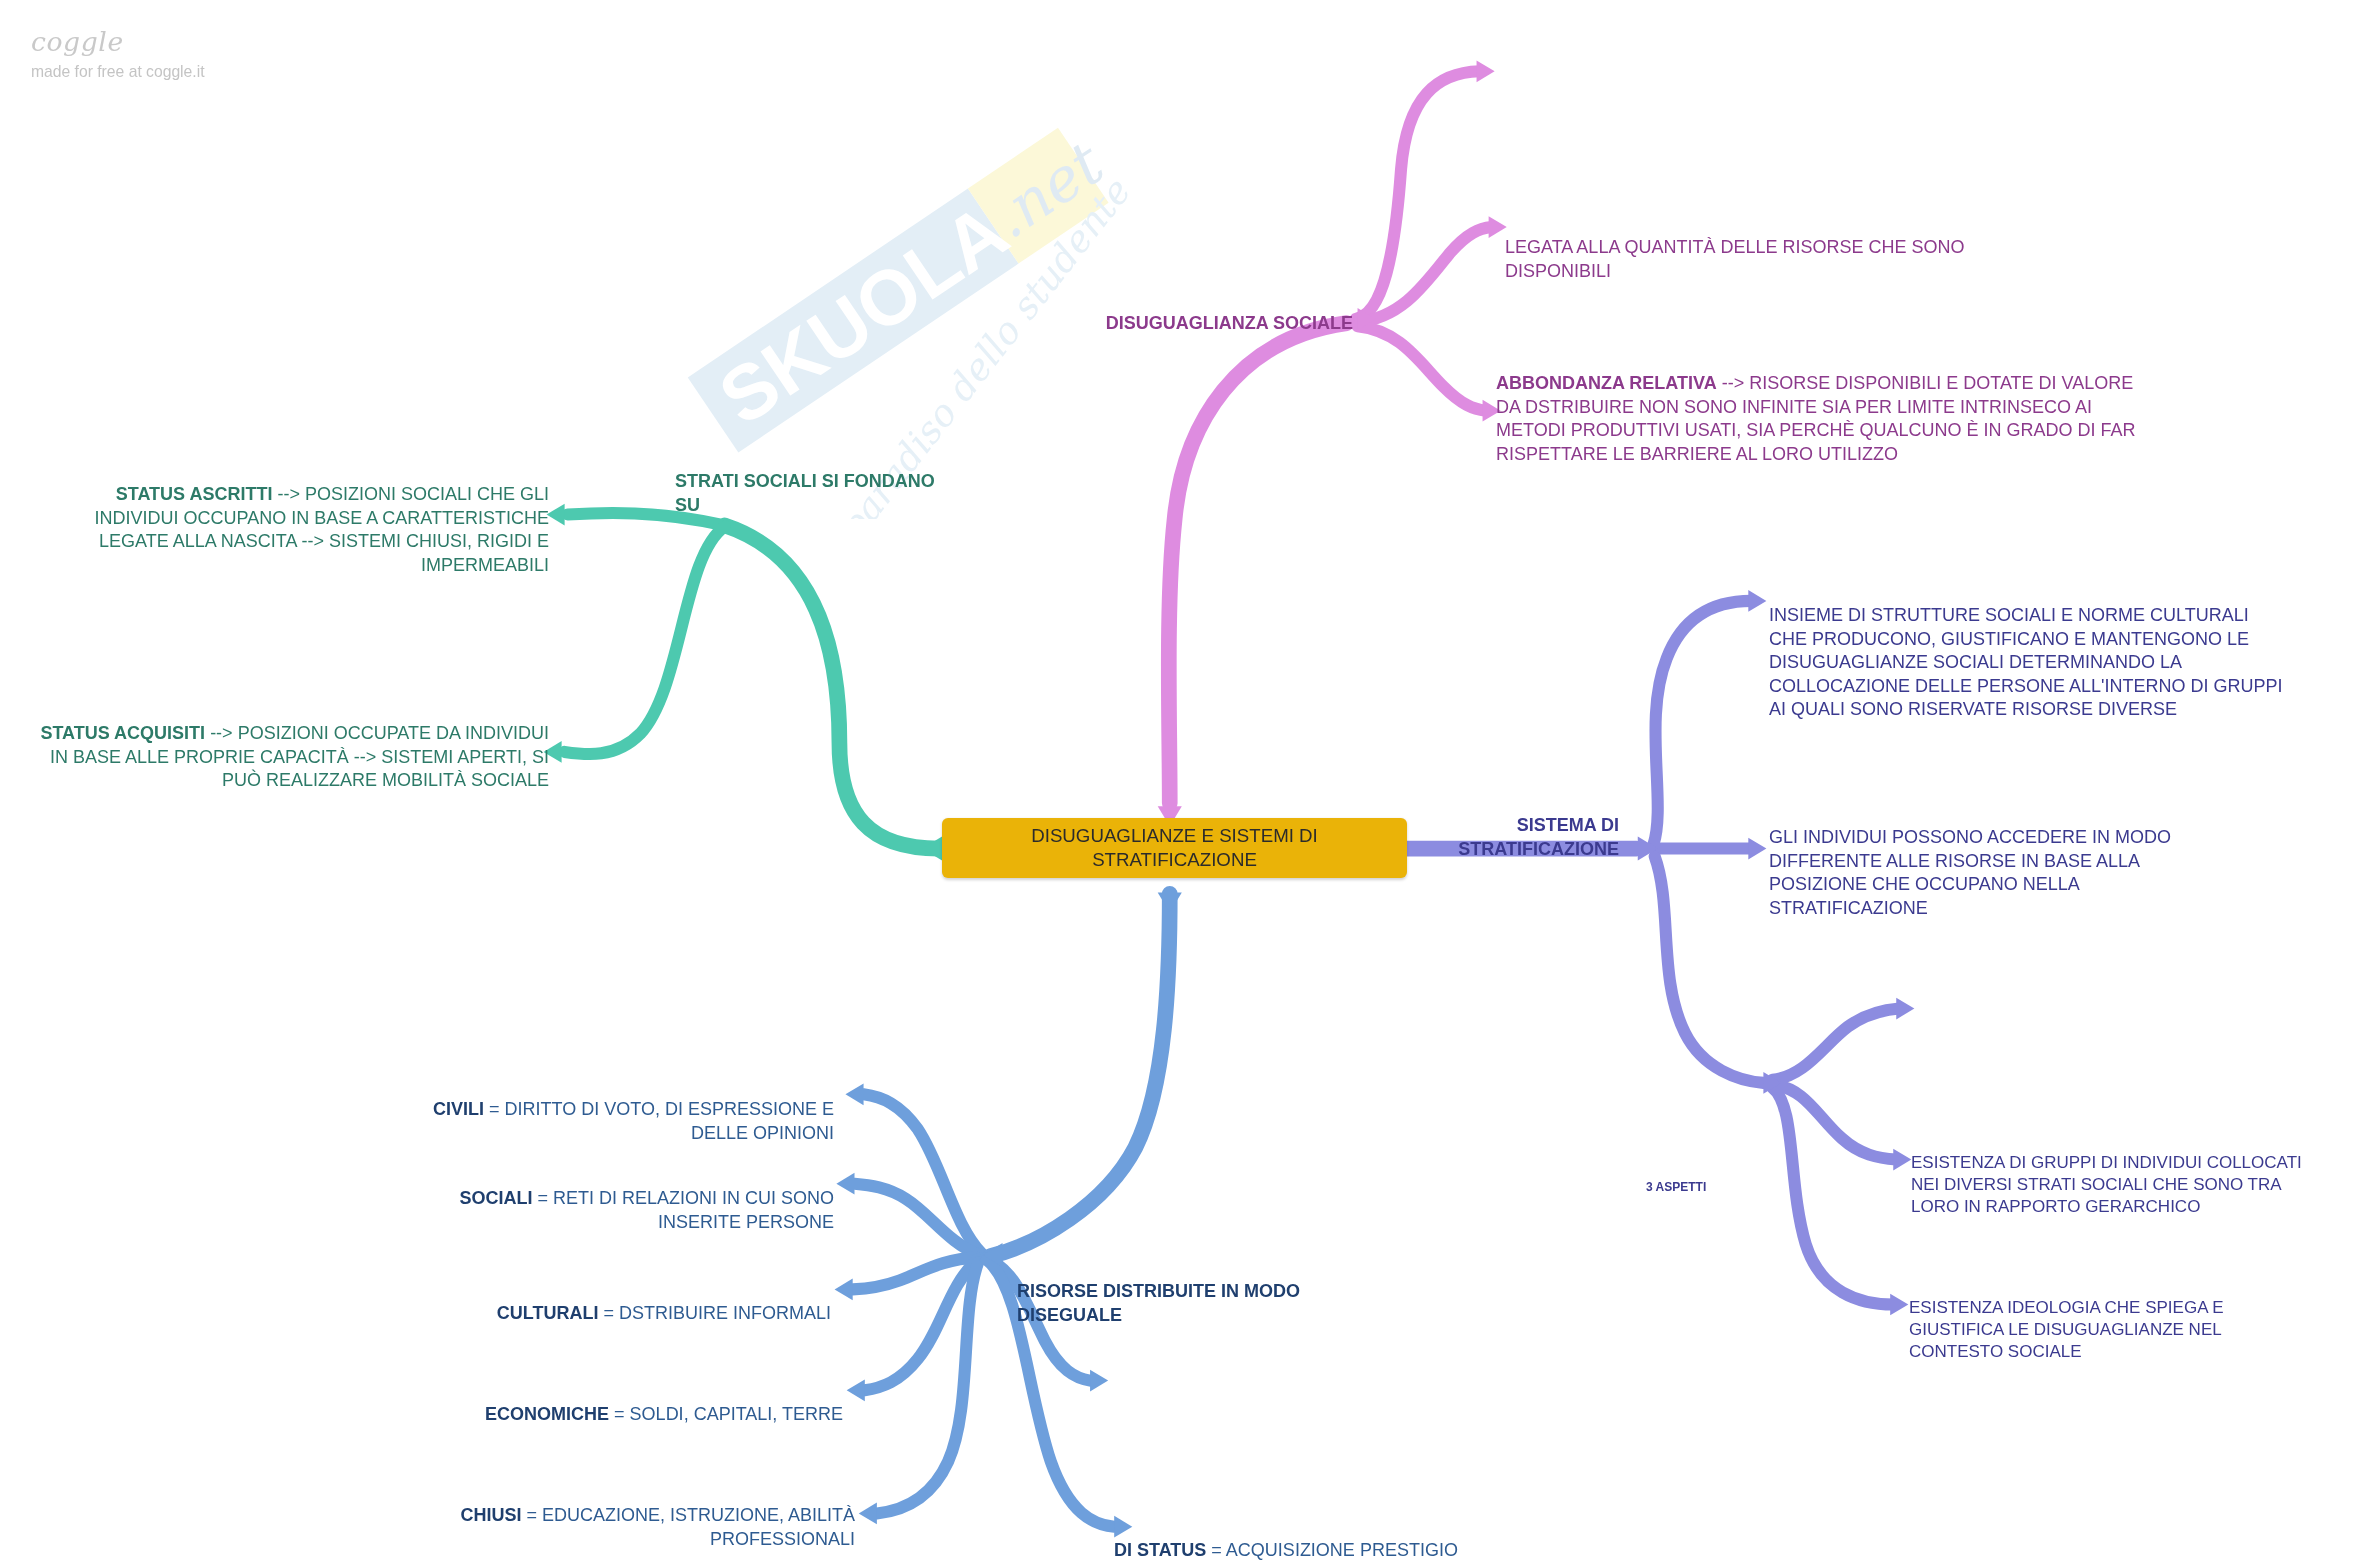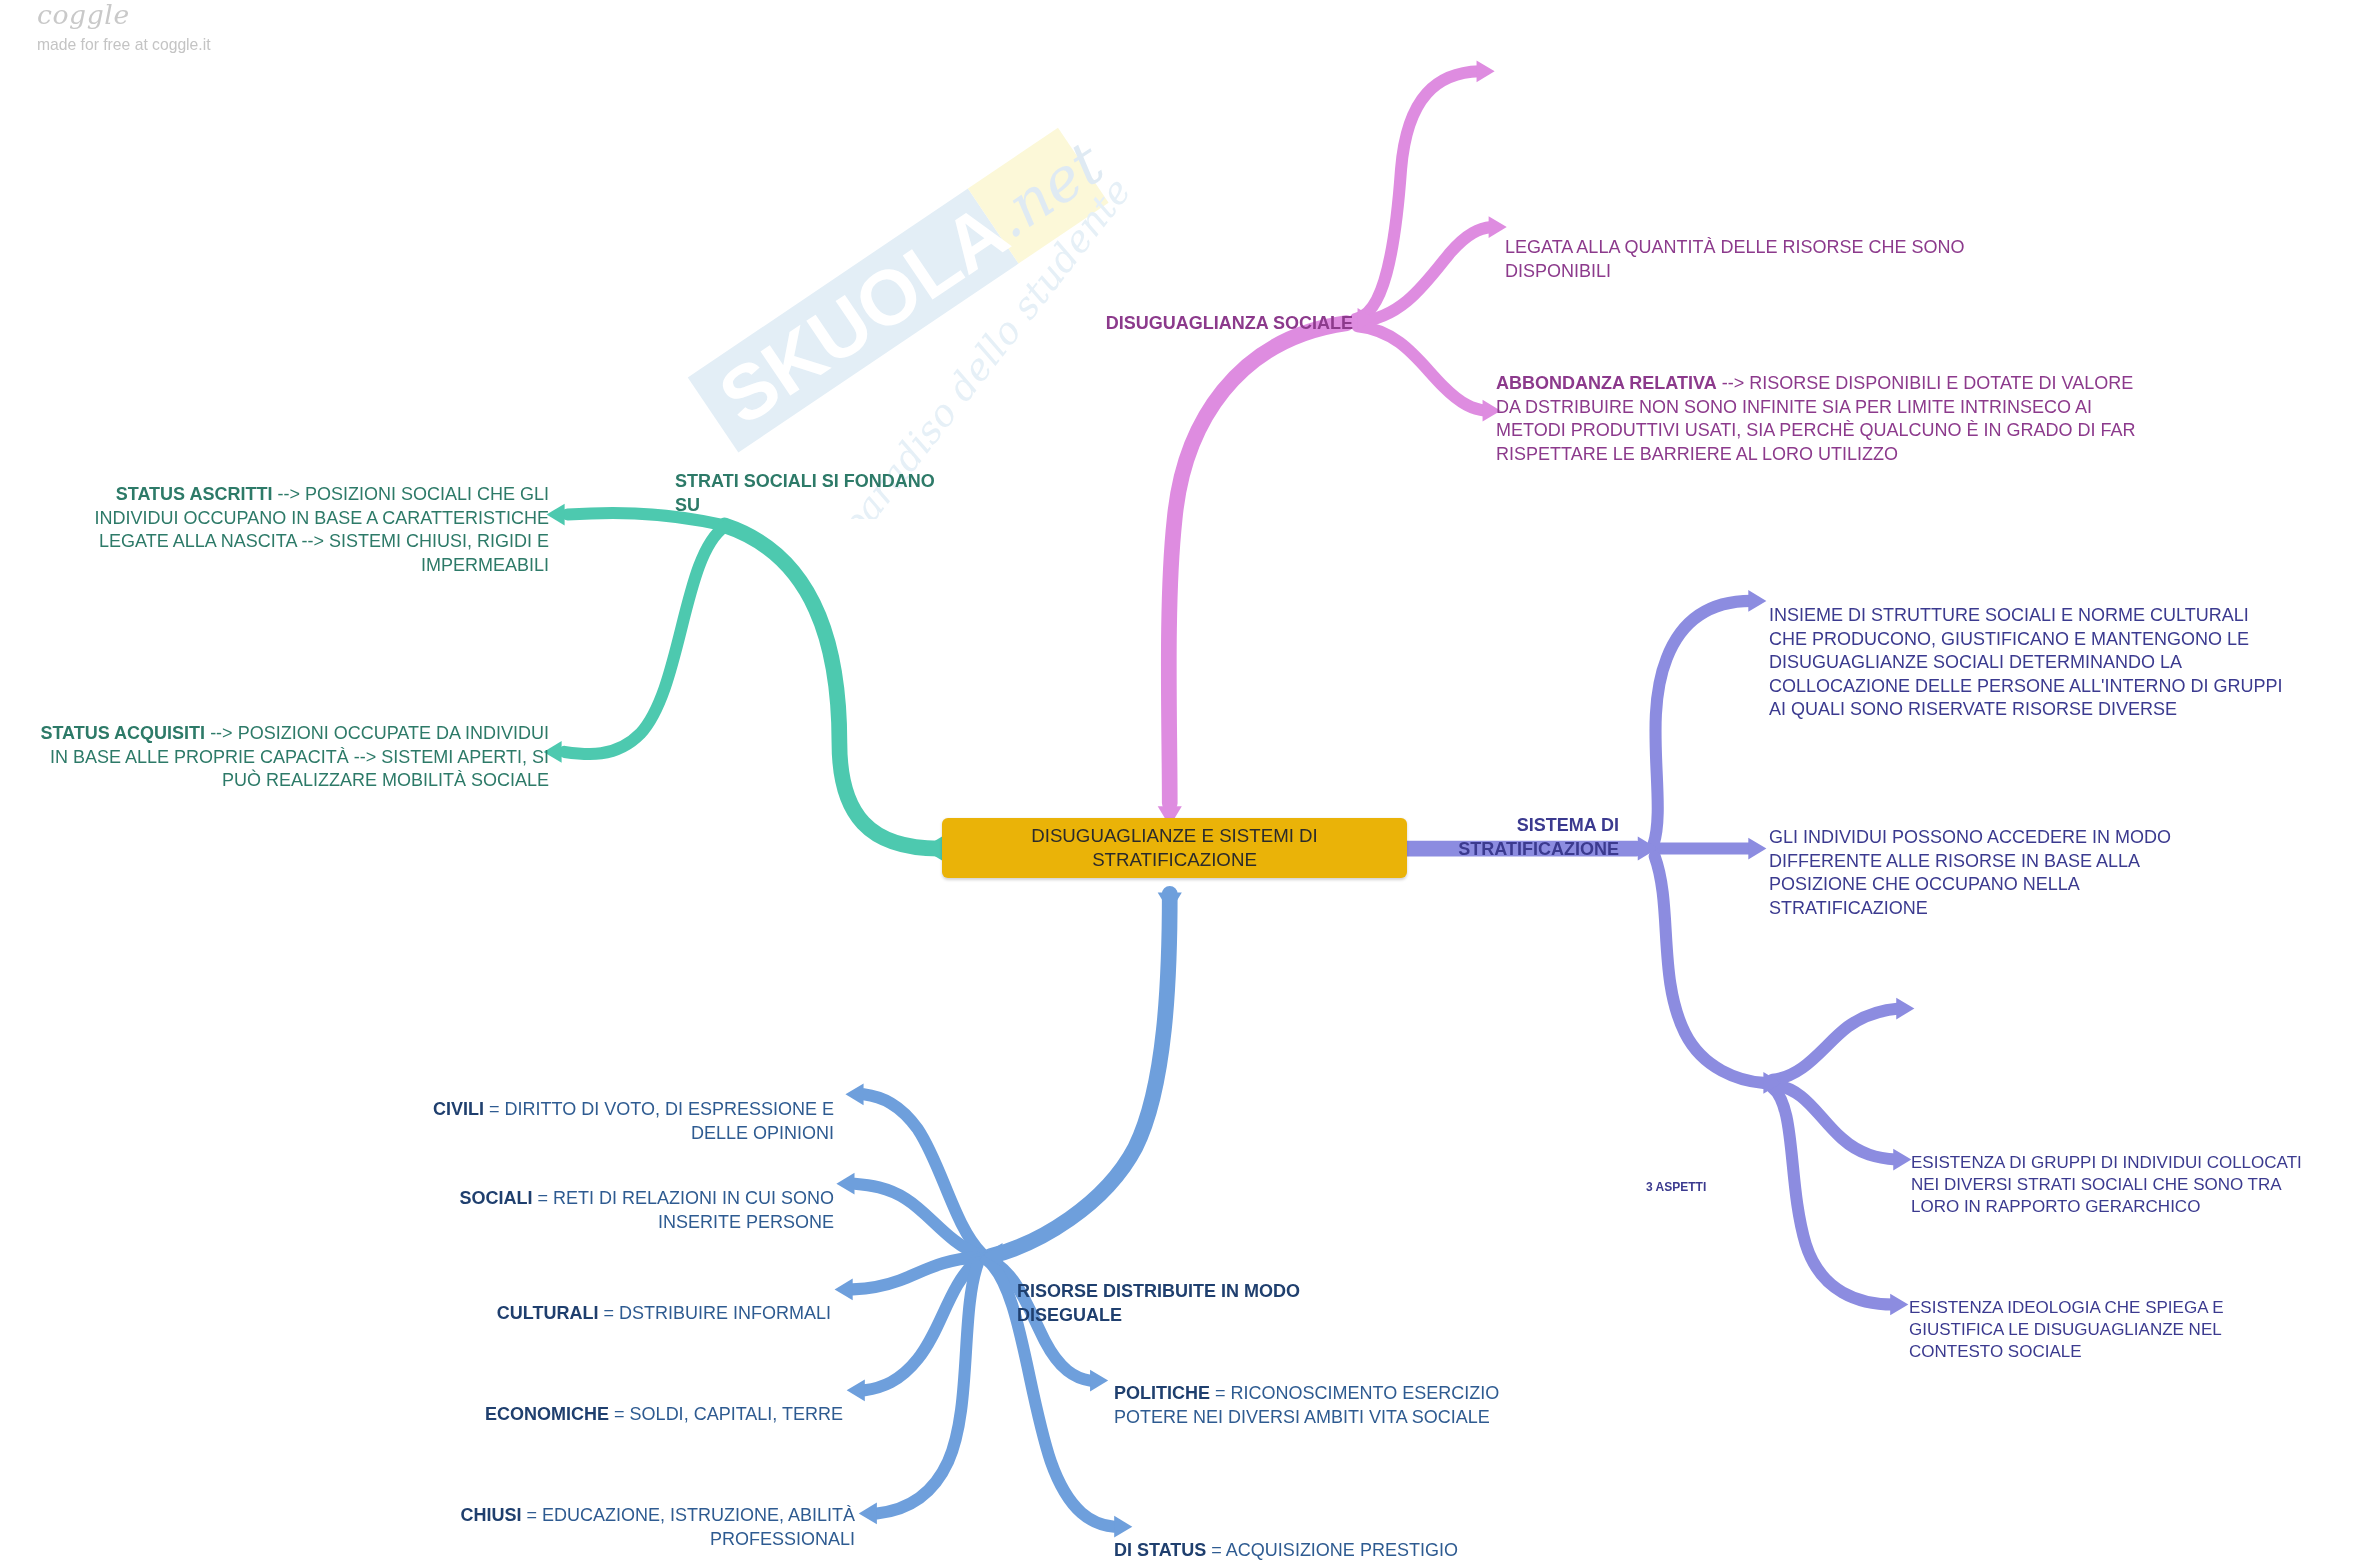--- a/index.html
+++ b/index.html
@@ -22,23 +22,22 @@
     left: 0; top: 0;
     width: 2354px;
     height: 1566px;
     z-index: 1;
   }
 
   
   .brand {
     position: absolute;
     left: 31px;
-    top: 2px;
+    top: 29px;
     z-index: 5;
-    margin-left: 6px;
   }
   .brand-logo {
     font-family: "DejaVu Serif", serif;
     font-style: italic;
     font-size: 26.6px;
     color: #c9c9c9;
     letter-spacing: 0.6px;
     line-height: 1;
   }
   .brand-sub {
@@ -272,22 +271,19 @@
   </div>
 
   <div class="node c-blue2 right" style="left:423px; top:1380px; width:420px;">
     <span class="lead c-blue">ECONOMICHE</span><span> = SOLDI, CAPITALI, TERRE</span>
   </div>
 
   <div class="node c-blue2 right" style="left:423px; top:1481px; width:432px;">
     <span class="lead c-blue">CHIUSI</span><span> = EDUCAZIONE, ISTRUZIONE, ABILITÀ PROFESSIONALI</span>
   </div>
 
-  <div class="node c-blue2 left" style="left:1114px; top:1359px; width:435px;">
-    <span class="lead c-blue">POLITICHE</span><span> = RICONOSCIMENTO ESERCIZIO POTERE NEI DIVERSI AMBITI VITA SOCIALE</span>
-  </div>
 
   <div class="node c-blue2 left" style="left:1114px; top:1516px; width:435px;">
     <span class="lead c-blue">DI STATUS</span><span> = ACQUISIZIONE PRESTIGIO</span>
   </div>
 
 </div>
 
 
 </body></html>

